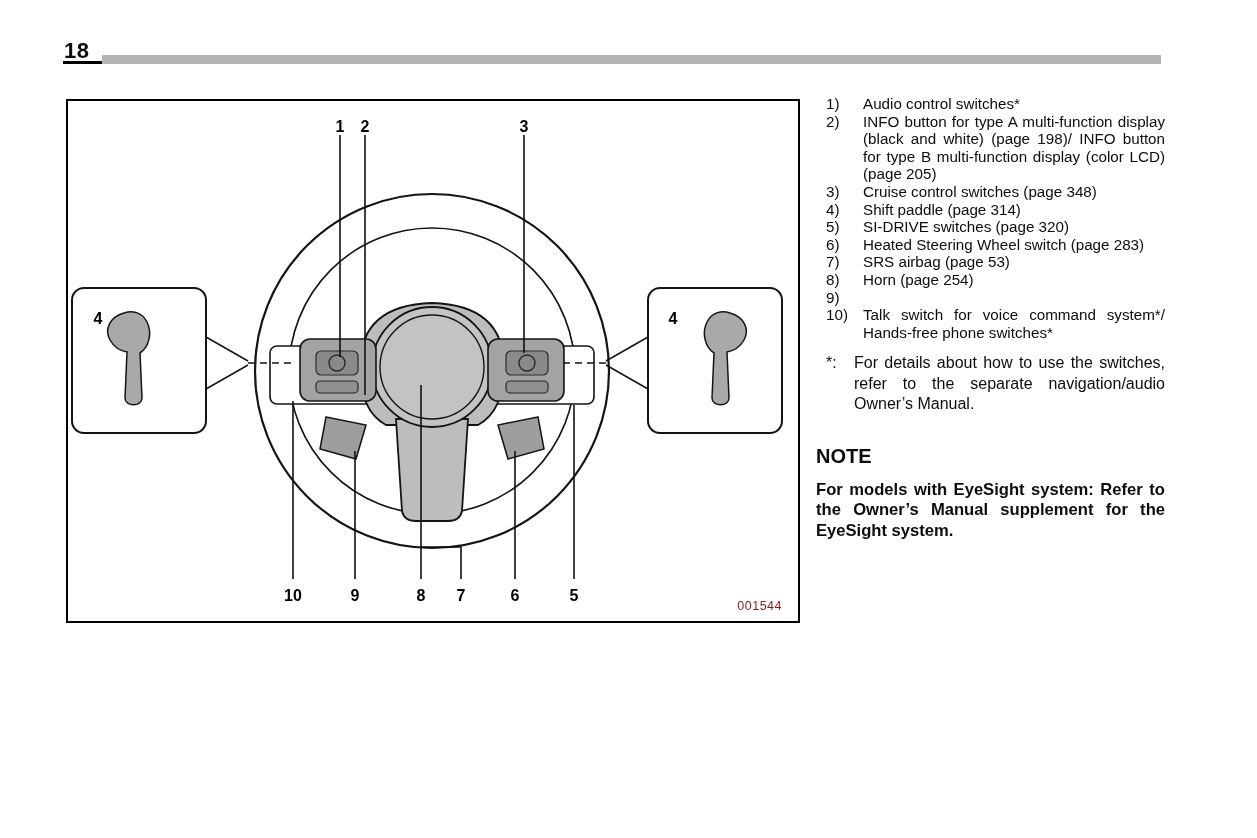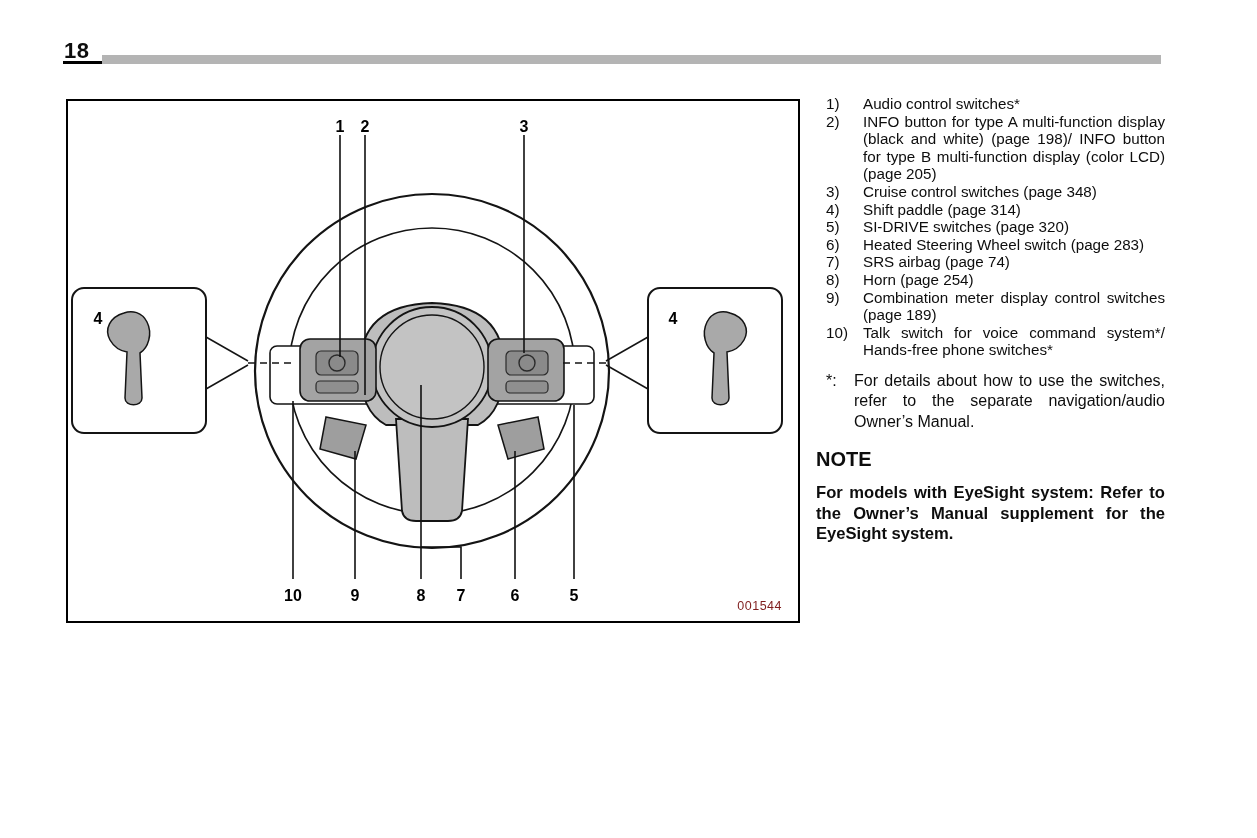--- a/index.html
+++ b/index.html
@@ -45,21 +45,21 @@
   }
   .legend-num{width:37px;flex:0 0 37px;}
   .legend-text{flex:1 1 auto;text-align:justify;}
   .footnote{
     display:flex;align-items:flex-start;padding-left:10px;margin-top:12px;
     font-size:16px;line-height:20.5px;
   }
   .footnote-marker{width:28px;flex:0 0 28px;}
   .footnote-text{flex:1 1 auto;text-align:justify;}
   .note-title{
-    margin-top:16px;font-size:20px;font-weight:bold;
+    margin-top:30px;font-size:20px;font-weight:bold;
   }
   .note-body{
     margin-top:12px;font-size:16.6px;font-weight:bold;line-height:20.5px;
     text-align:justify;
   }
 </style>
 </head>
 <body>
 
 <div class="page-number">18</div>
@@ -167,29 +167,28 @@
   <div class="legend-row">
     <span class="legend-num">5)</span>
     <span class="legend-text">SI-DRIVE switches (page 320)</span>
   </div>
   <div class="legend-row">
     <span class="legend-num">6)</span>
     <span class="legend-text">Heated Steering Wheel switch (page 283)</span>
   </div>
   <div class="legend-row">
     <span class="legend-num">7)</span>
-    <span class="legend-text">SRS airbag (page 74)</span>
+    <span class="legend-text">SRS airbag (page 53)</span>
   </div>
   <div class="legend-row">
     <span class="legend-num">8)</span>
     <span class="legend-text">Horn (page 254)</span>
   </div>
   <div class="legend-row">
     <span class="legend-num">9)</span>
-    <span class="legend-text">Combination meter display control switches (page 189)</span>
   </div>
   <div class="legend-row">
     <span class="legend-num">10)</span>
     <span class="legend-text">Talk switch for voice command system*/ Hands-free phone switches*</span>
   </div>
 
   <div class="footnote">
     <span class="footnote-marker">*:</span>
     <span class="footnote-text">For details about how to use the switches, refer to the separate navigation/audio Owner’s Manual.</span>
   </div>

